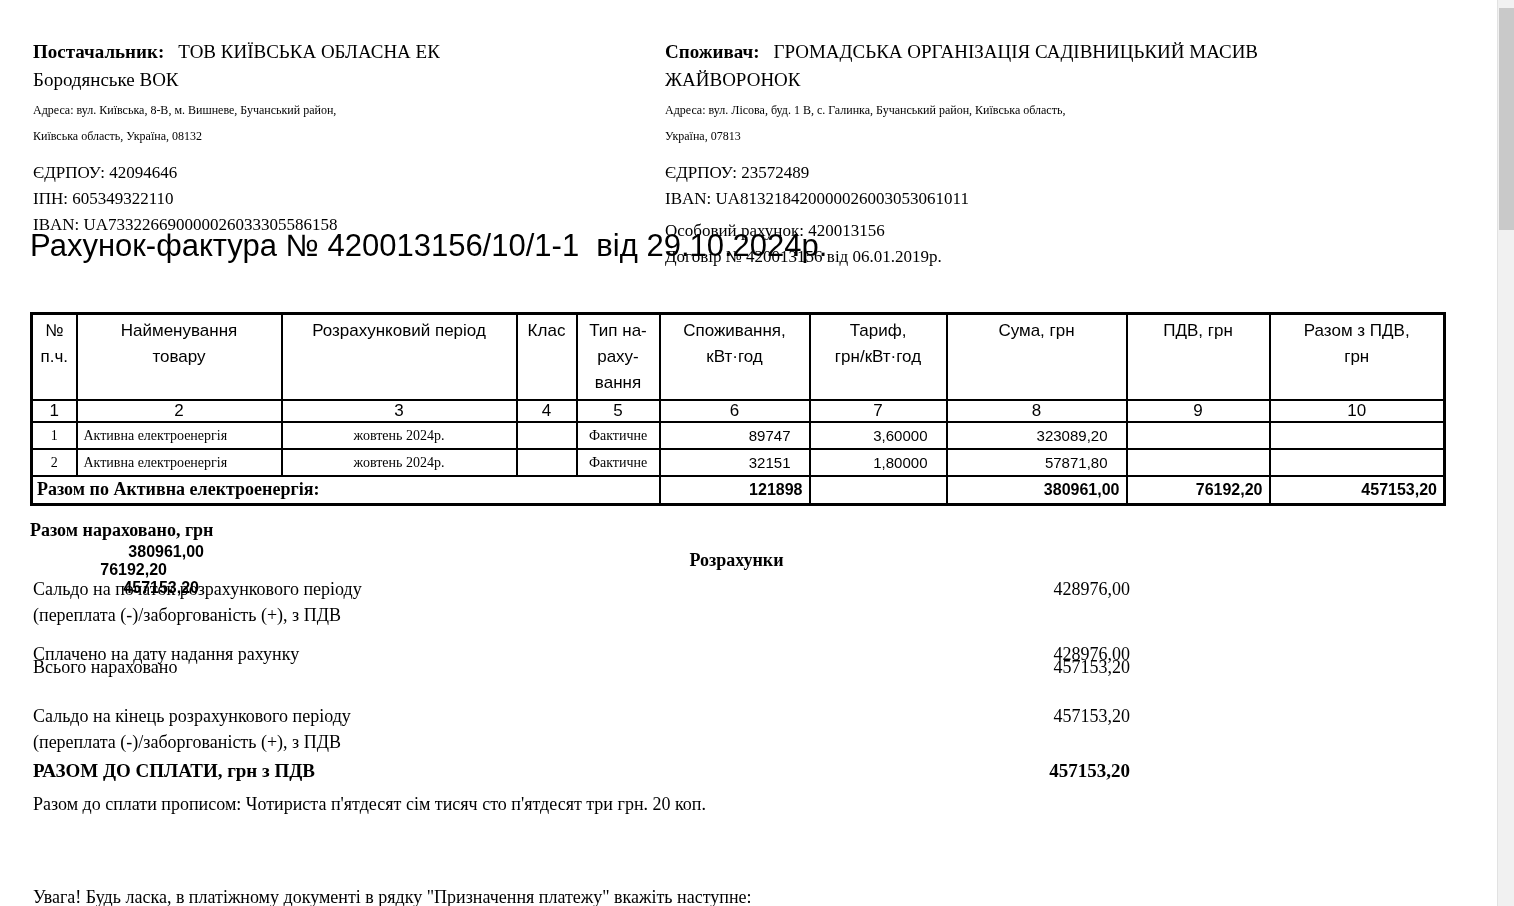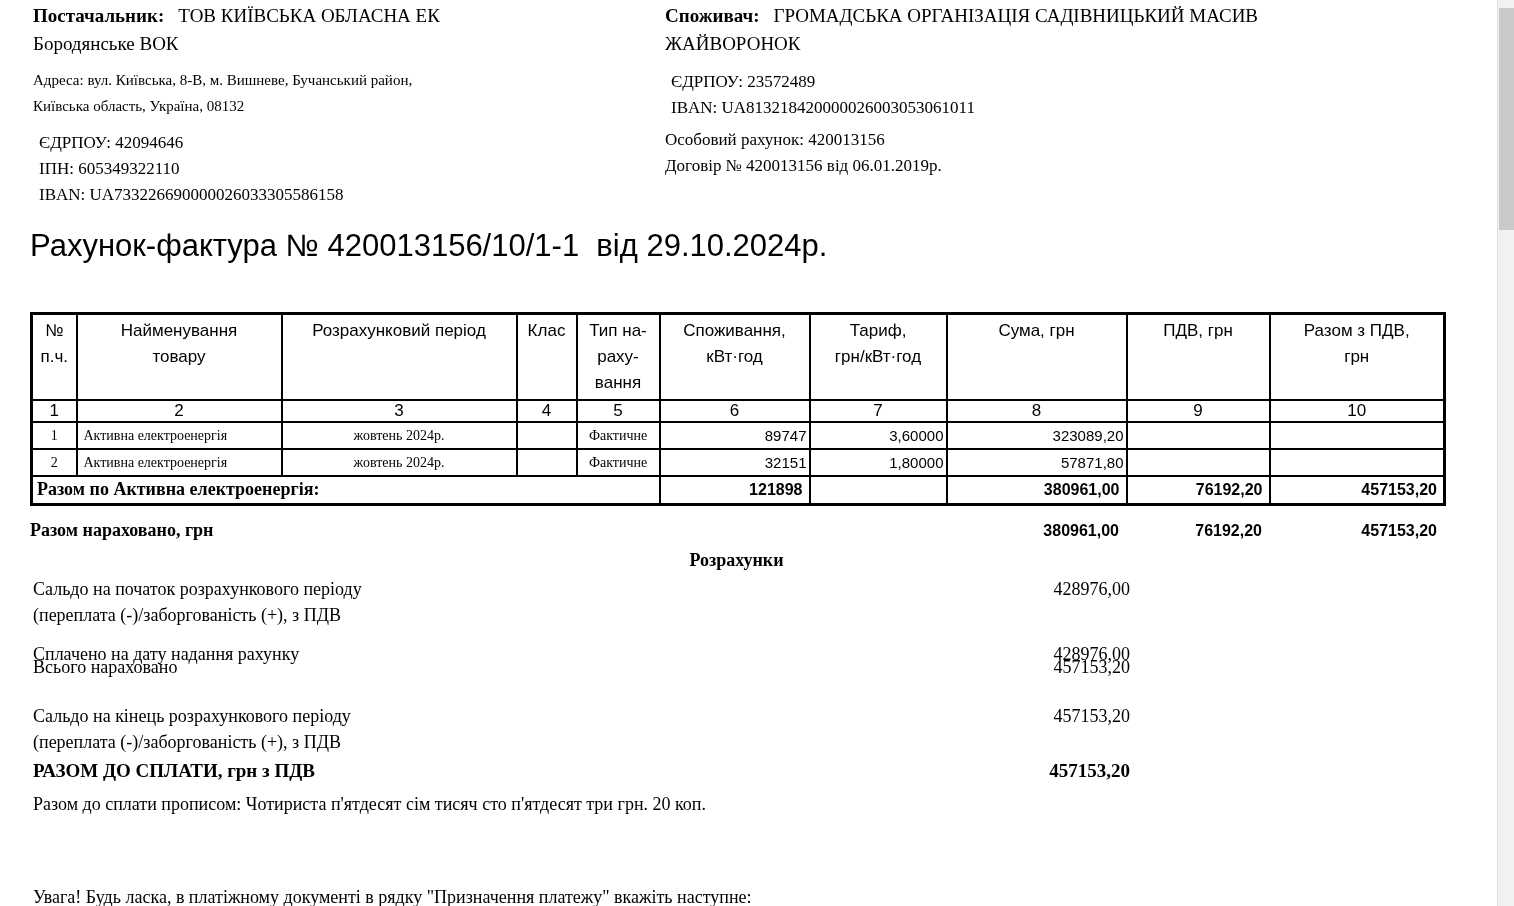--- a/index.html
+++ b/index.html
@@ -7,24 +7,24 @@
   .page {
     position:relative; width:1514px; height:906px; background:#ffffff;
     overflow:hidden; font-family:"Liberation Serif", serif; color:#000;
   }
   .pre { white-space:pre-line; }
 
   
   .party { position:absolute; top:2px; }
   .party-supplier { left:33px; width:600px; }
   .party-consumer { left:665px; width:800px; }
-  .party-name { font-size:19px; line-height:28px; }
+  .party-name { font-size:19px; line-height:28px;margin-top:36px; }
   .party-name b { margin-right:14px; }
-  .party-address { margin-top:9px; font-size:15px; line-height:26px; white-space:pre-line; }
-  .party-ids { margin-top:11px;margin-left:6px; }
+  .party-address { margin-top:3px; font-size:12px; line-height:26px; white-space:pre-line; }
+  .party-ids { margin-top:11px; }
   .party-ids div { font-size:17px; line-height:26px; }
   .party-extra { margin-top:6px; }
   .party-extra div { font-size:17px; line-height:26px; }
 
   
   .invoice-title {
     position:absolute; left:30px; top:226px; width:1413px;
     text-align:left; font-family:"Liberation Sans", sans-serif;
     font-size:31px; line-height:40px; white-space:pre-wrap;
   }
@@ -40,29 +40,29 @@
     font-family:"Liberation Sans", sans-serif; font-weight:normal;
     font-size:17px; line-height:26px; text-align:center; white-space:pre-line;
   }
   tr.rownum td {
     height:22px; text-align:center; font-family:"Liberation Sans", sans-serif;
     font-size:17px; line-height:20px; padding:0;
   }
   tr.datarow td { height:27px; }
   td.c-text { font-size:14px; font-family:"Liberation Serif", serif; padding-left:6px; }
   td.c-center { font-size:14px; font-family:"Liberation Serif", serif; text-align:center; padding:0 2px; }
-  td.c-num { font-family:"Liberation Sans", sans-serif; font-size:15px; text-align:right; padding-right:2px; }
+  td.c-num { font-family:"Liberation Sans", sans-serif; font-size:15px; text-align:right; padding-right:18px; }
   tr.sumrow td { height:28px; }
   td.s-label { font-size:18px; font-weight:bold; padding-left:4px; font-family:"Liberation Serif", serif; }
   td.s-num { font-family:"Liberation Sans", sans-serif; font-weight:bold; font-size:16px; text-align:right; padding-right:6px; }
 
   
   .totals-row {
     position:absolute; left:30px; top:517px; width:1413px;
-    display:flex; align-items:baseline;
+    display:flex; align-items:baseline;flex-direction:column;
   }
   .totals-label { flex:1; font-size:18px; font-weight:bold; line-height:26px; }
   .totals-val {
     font-family:"Liberation Sans", sans-serif; font-weight:bold; font-size:16px;
     text-align:right; padding-right:6px;
   }
   .tv-sum { width:180px; } .tv-vat { width:143px; } .tv-total { width:175px; }
 
   
   .calc-title {
@@ -101,20 +101,22 @@
       <div>ІПН: 605349322110</div>
       <div>IBAN: UA733226690000026033305586158</div>
     </div>
   </div>
 
   <div class="party party-consumer">
     <div class="party-name">
       <b>Споживач:</b><span class="pre">ГРОМАДСЬКА ОРГАНІЗАЦІЯ САДІВНИЦЬКИЙ МАСИВ
 ЖАЙВОРОНОК</span>
     </div>
+    <div class="party-address">Адреса: вул. Лісова, буд. 1 В, с. Галинка, Бучанський район, Київська область,
+Україна, 07813</div>
     <div class="party-ids">
       <div>ЄДРПОУ: 23572489</div>
       <div>IBAN: UA813218420000026003053061011</div>
     </div>
     <div class="party-extra">
       <div>Особовий рахунок: 420013156</div>
       <div>Договір № 420013156 від 06.01.2019р.</div>
     </div>
   </div>
 

